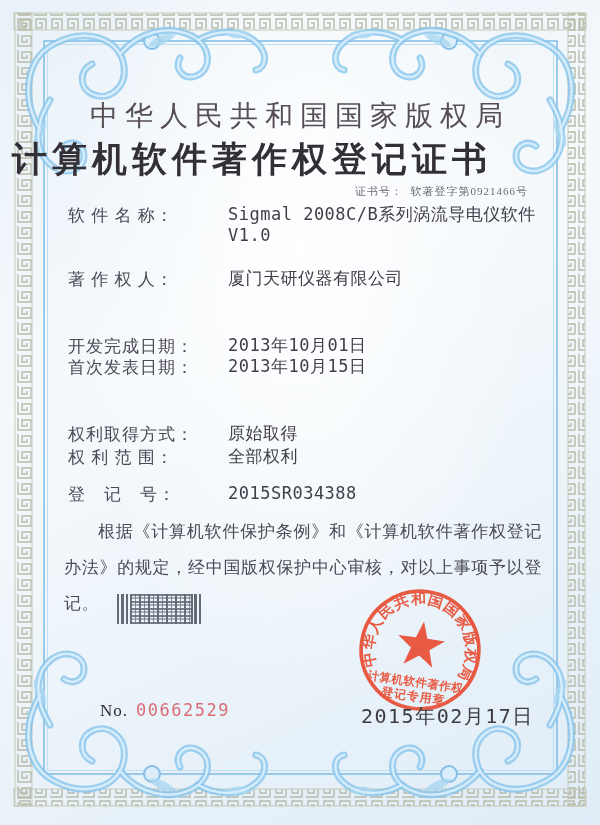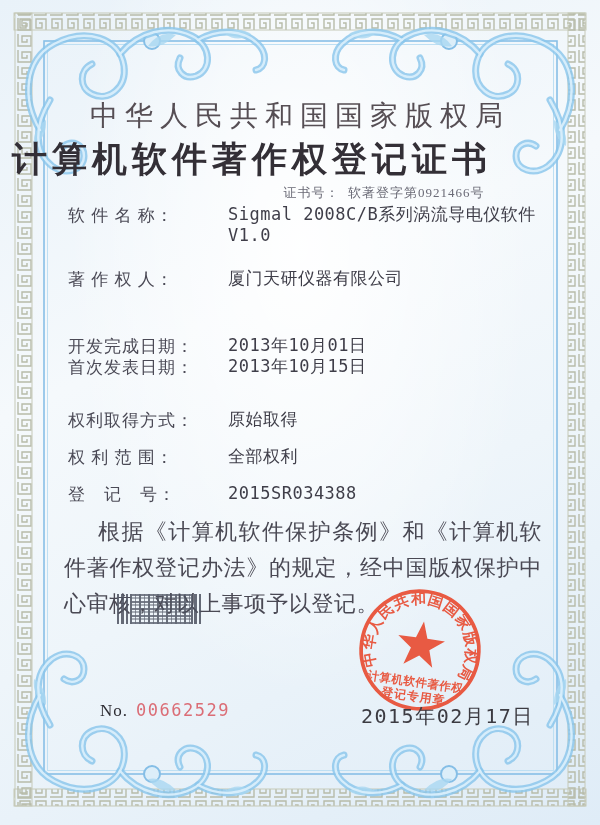--- a/index.html
+++ b/index.html
@@ -23,37 +23,37 @@
 
   .authority{
     position:absolute;left:0;top:97px;width:600px;text-align:center;
     font-size:28px;letter-spacing:7px;color:#564e54;font-weight:500;
   }
   .cert-title{
     position:absolute;left:0;top:136px;width:504px;text-align:center;
     font-size:35px;font-weight:bold;letter-spacing:5px;color:#332f36;
   }
   .certno-line{
-    position:absolute;left:240px;top:184px;width:288px;text-align:center;
-    font-size:13px;color:#6a6a76;letter-spacing:1px;white-space:pre;
+    position:absolute;left:240px;top:184px;width:288px;text-align:right;
+    font-size:11px;color:#6a6a76;letter-spacing:1px;white-space:pre;
   }
   .row{position:absolute;left:68px;display:flex;align-items:flex-start;}
   .lbl{
     width:117px;flex:0 0 117px;font-size:17px;color:#4b4a56;
     letter-spacing:1px;white-space:pre;
   }
   .val{
     font-size:17px;color:#3f3e49;letter-spacing:.5px;
     font-family:"DejaVu Sans Mono","Liberation Mono",monospace;
     line-height:21px;white-space:pre;margin-left:43px;
   }
   .val .v2{display:block;}
   .statement{
     position:absolute;left:64px;top:514px;width:478px;
-    font-size:22px;line-height:36px;color:#4a4954;letter-spacing:.5px;
+    font-size:17px;line-height:36px;color:#4a4954;letter-spacing:.5px;
     text-indent:34px;text-align:justify;
   }
   .barcode{
     position:absolute;left:117px;top:594px;width:85px;height:30px;
     display:flex;opacity:.85;
   }
   .bc-start{width:13px;background:repeating-linear-gradient(90deg,#4d5260 0 2px,transparent 2px 4px,#4d5260 4px 7px,transparent 7px 9px);}
   .bc-mid{flex:1;
     background-image:
       repeating-linear-gradient(90deg, rgba(74,80,94,.95) 0 2px, transparent 2px 5px, rgba(74,80,94,.7) 5px 6px, transparent 6px 9px),
@@ -163,21 +163,21 @@
     <div class="row" style="top:335px">
       <span class="lbl">开发完成日期：</span>
       <span class="val">2013年10月01日</span>
     </div>
 
     <div class="row" style="top:356px">
       <span class="lbl">首次发表日期：</span>
       <span class="val">2013年10月15日</span>
     </div>
 
-    <div class="row" style="top:409px">
+    <div class="row" style="top:423px">
       <span class="lbl">权利取得方式：</span>
       <span class="val">原始取得</span>
     </div>
 
     <div class="row" style="top:446px">
       <span class="lbl">权 利 范 围：</span>
       <span class="val">全部权利</span>
     </div>
 
     <div class="row" style="top:483px">

